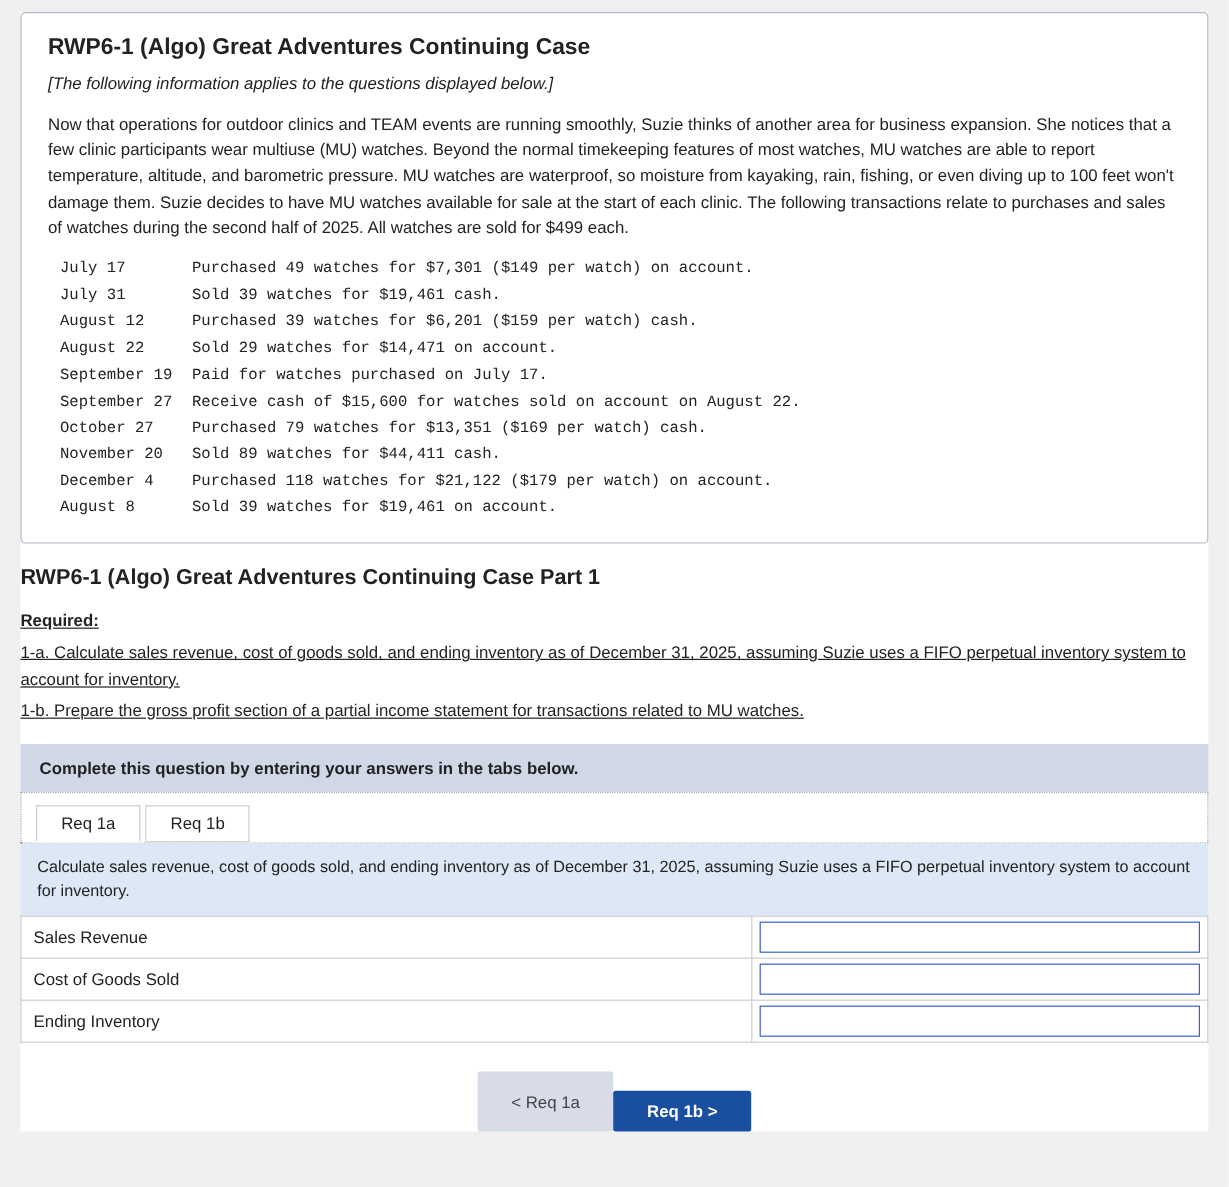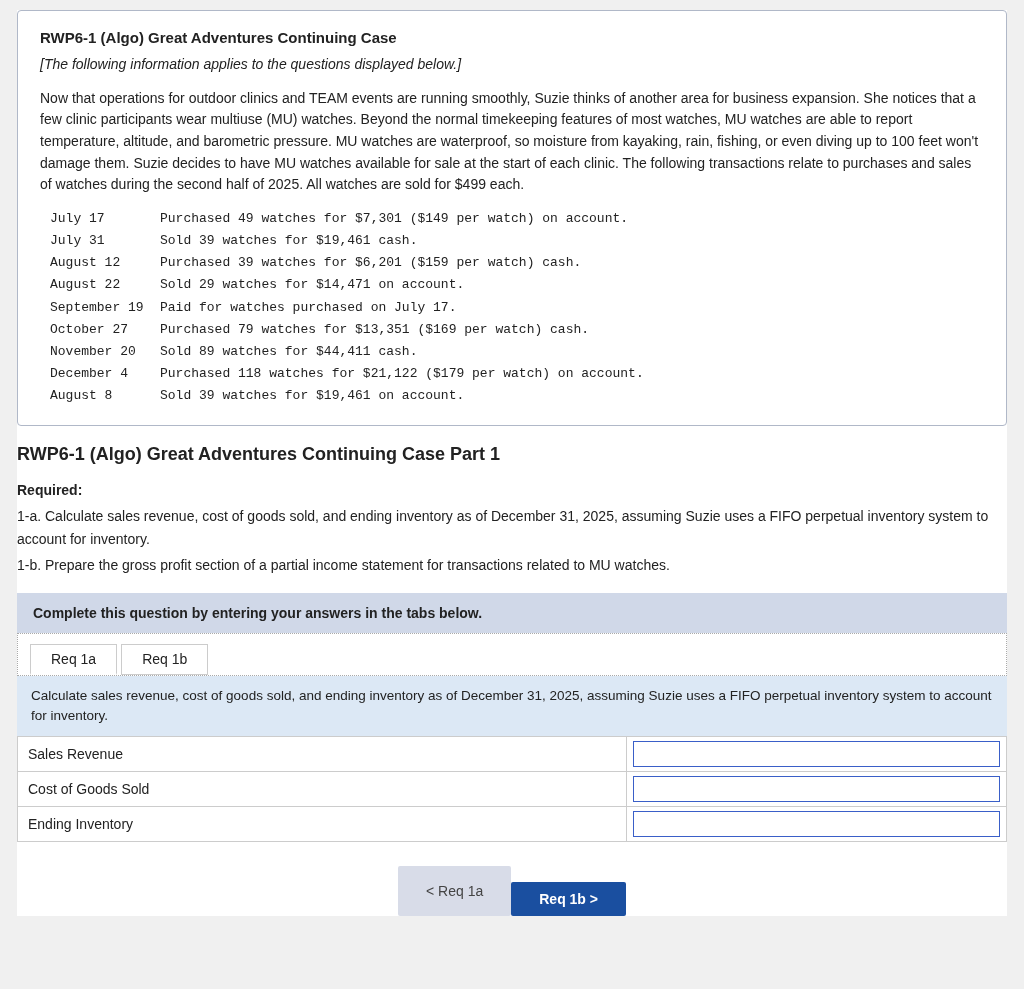--- a/index.html
+++ b/index.html
@@ -19,21 +19,21 @@
     
     .info-card {
       border: 1.5px solid #b0b8c8;
       border-radius: 4px;
       padding: 18px 22px;
       margin-bottom: 18px;
       background: #fff;
     }
 
     .info-card h2 {
-      font-size: 15px;
+      font-size: 19px;
       font-weight: bold;
       margin-bottom: 8px;
     }
 
     .info-card .subtitle {
       font-style: italic;
       margin-bottom: 12px;
       font-size: 14px;
     }
 
@@ -66,20 +66,21 @@
 
     
     .part-title {
       font-size: 18px;
       font-weight: bold;
       margin-bottom: 14px;
     }
 
     .required-section {
       margin-bottom: 16px;
+      text-decoration: underline;
     }
 
     .required-section p {
       font-size: 14px;
       line-height: 1.6;
       margin-bottom: 4px;
     }
 
     .required-label {
       font-weight: bold;
@@ -211,20 +212,24 @@
           <span class="trans-date">August 12</span>
           <span class="trans-desc">Purchased 39 watches for $6,201 ($159 per watch) cash.</span>
         </div>
         <div class="transaction-row">
           <span class="trans-date">August 22</span>
           <span class="trans-desc">Sold 29 watches for $14,471 on account.</span>
         </div>
         <div class="transaction-row">
           <span class="trans-date">September 19</span>
           <span class="trans-desc">Paid for watches purchased on July 17.</span>
+        </div>
+        <div class="transaction-row">
+          <span class="trans-date">September 27</span>
+          <span class="trans-desc">Receive cash of $15,600 for watches sold on account on August 22.</span>
         </div>
         <div class="transaction-row">
           <span class="trans-date">October 27</span>
           <span class="trans-desc">Purchased 79 watches for $13,351 ($169 per watch) cash.</span>
         </div>
         <div class="transaction-row">
           <span class="trans-date">November 20</span>
           <span class="trans-desc">Sold 89 watches for $44,411 cash.</span>
         </div>
         <div class="transaction-row">

